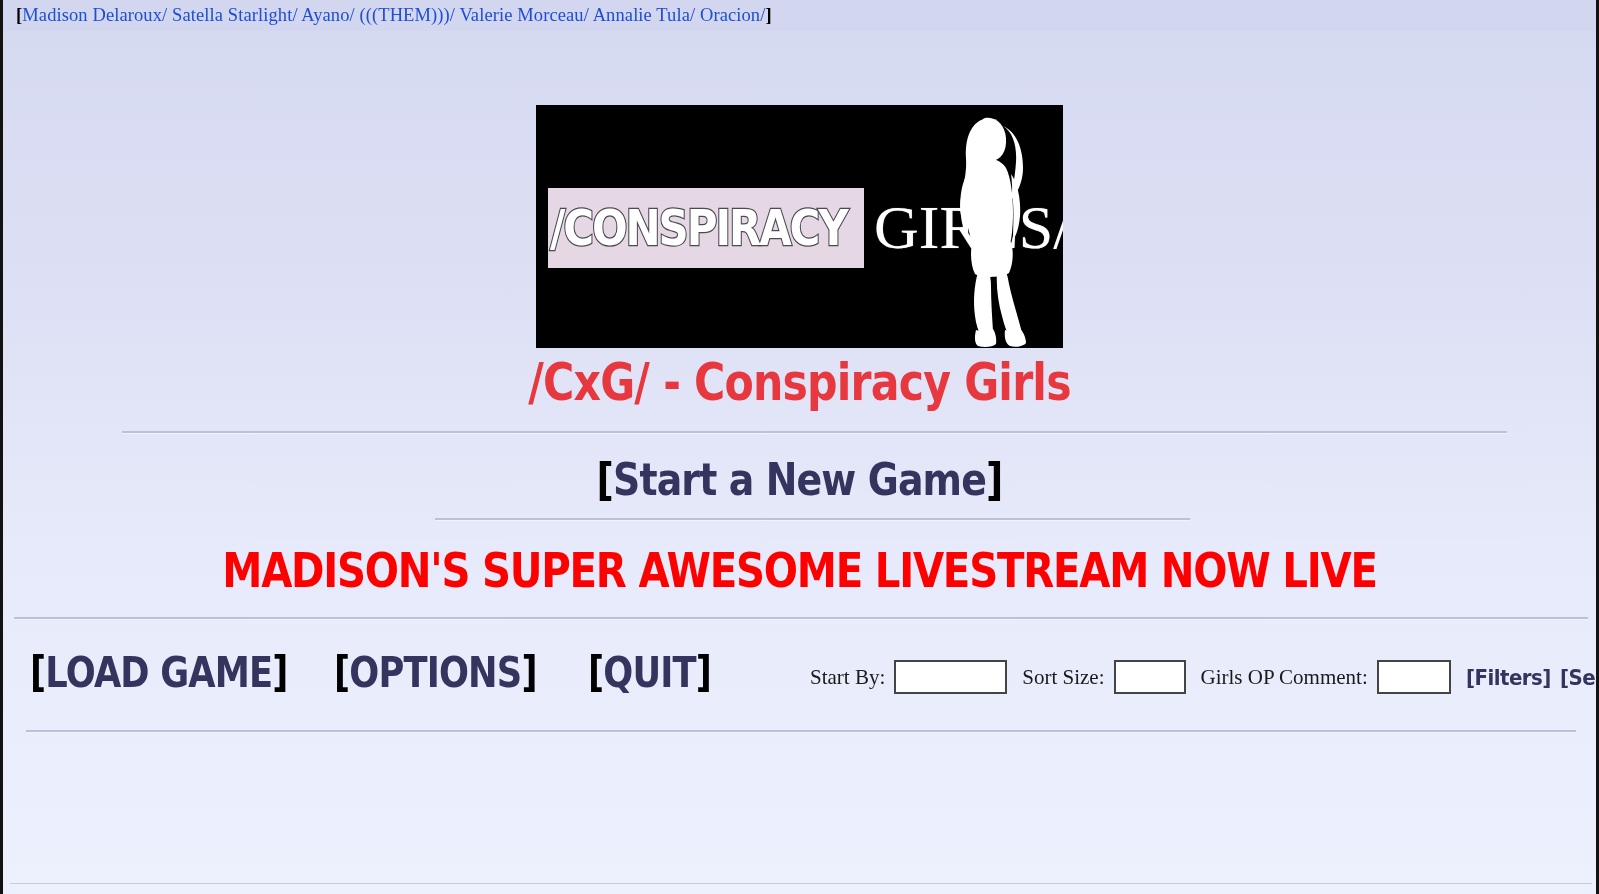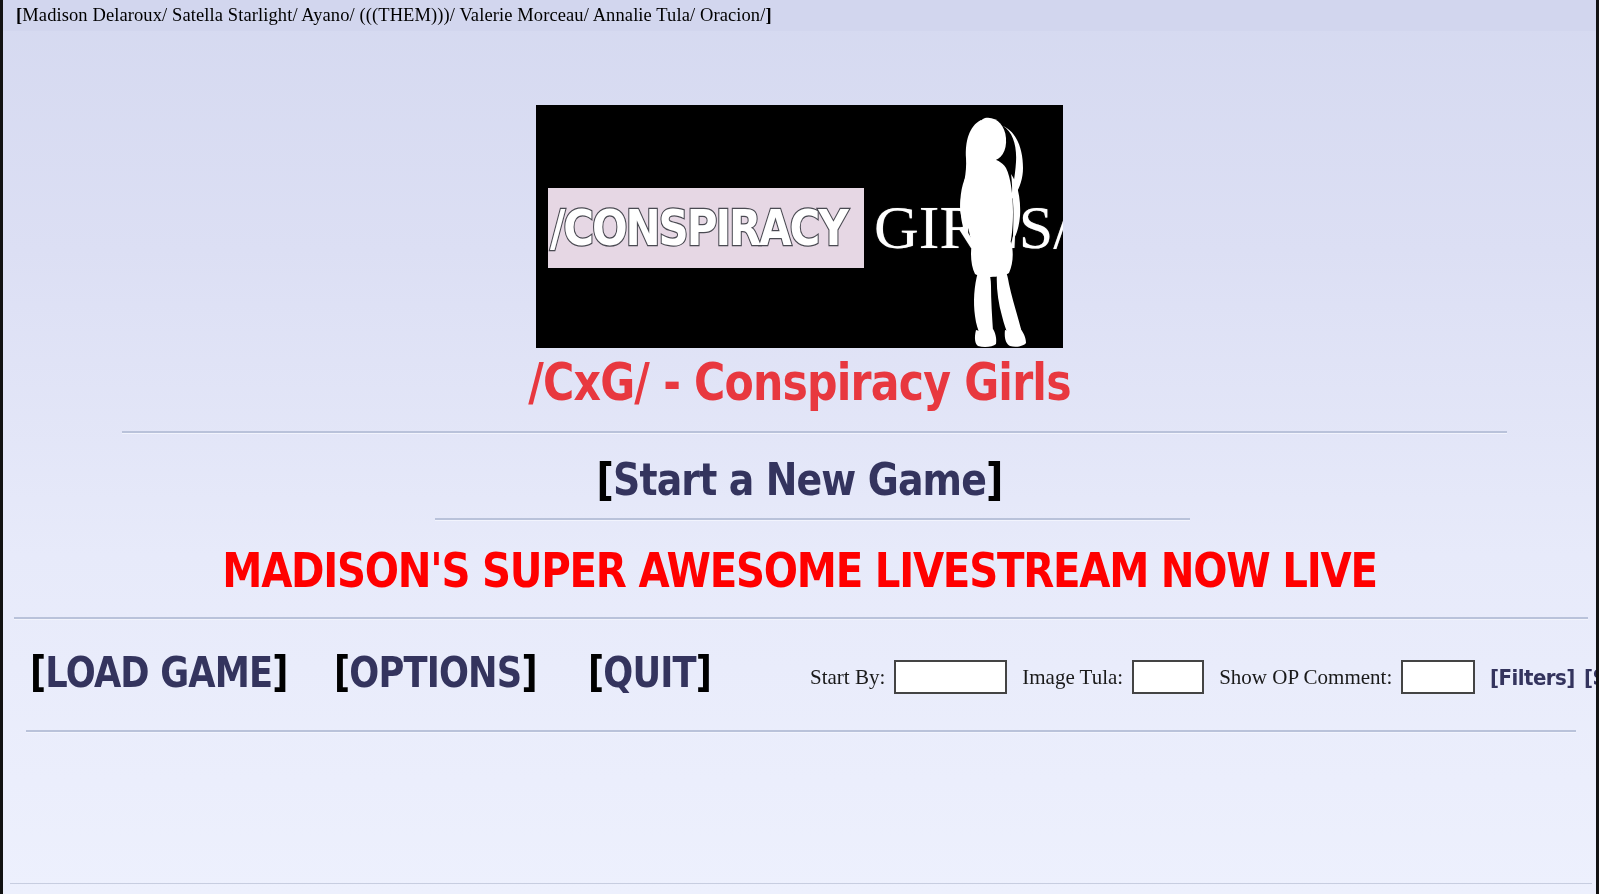--- a/index.html
+++ b/index.html
@@ -32,21 +32,21 @@
     display: flex;
     align-items: center;
     padding-left: 16px;
     font-size: 18.5px;
     letter-spacing: .1px;
     color: #32325c;
     white-space: nowrap;
     overflow: hidden;
   }
   .boardlist .brk { color: #000; font-weight: 700; }
-  .boardlist .links { color: #000000; }
+  .boardlist .links { color: #1d4ed8; }
 
   
   .banner-wrap {
     position: absolute;
     left: 0; top: 105px; width: 1599px;
     display: flex; justify-content: center;
   }
   .banner {
     width: 527px; height: 243px;
     background: #000;
@@ -275,24 +275,24 @@
   <span class="brk">[</span><span class="navy">OPTIONS</span><span class="brk">]</span>
 </div>
 <div class="navbtn" id="btn-quit">
   <span class="brk">[</span><span class="navy">QUIT</span><span class="brk">]</span>
 </div>
 
 <div class="controls">
   <span class="ctl-label">Start By:</span>
   <span class="sel" id="sel-sort"></span>
 
-  <span class="ctl-label">Image Tula:</span>
+  <span class="ctl-label">Sort Size:</span>
   <span class="sel" id="sel-imgsize"></span>
 
-  <span class="ctl-label">Show OP Comment:</span>
+  <span class="ctl-label">Girls OP Comment:</span>
   <span class="sel" id="sel-opcomment"></span>
 
   <span class="chainlinks navy">[Filters]</span>
     <span class="chainlinks navy">[Search]</span>
 </div>
 
 <hr class="rule" id="rule-4">
 <hr class="rule" id="rule-bottom">
 
 <div class="page-frame"></div>

